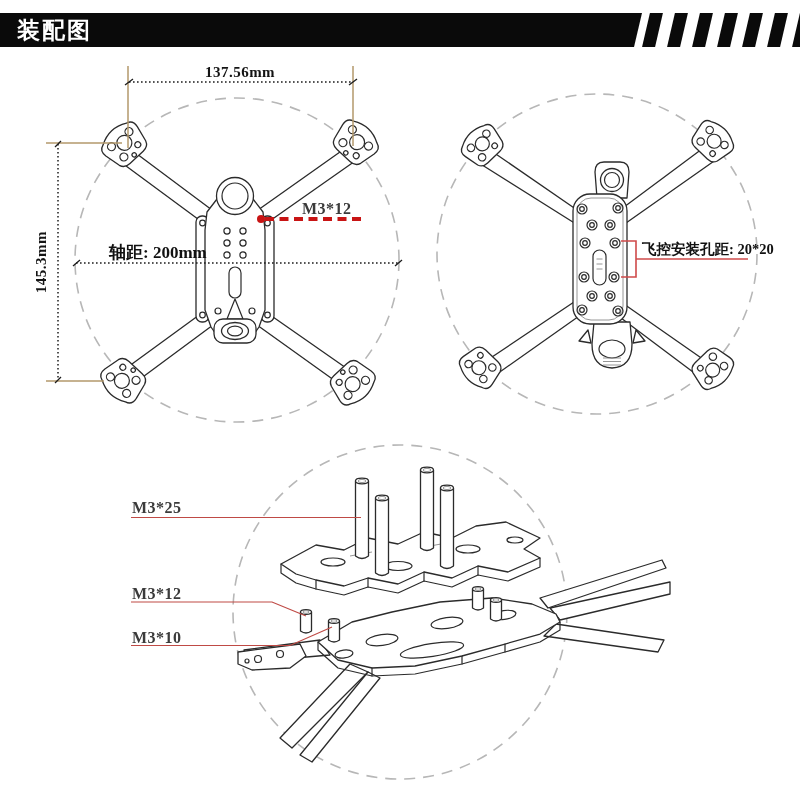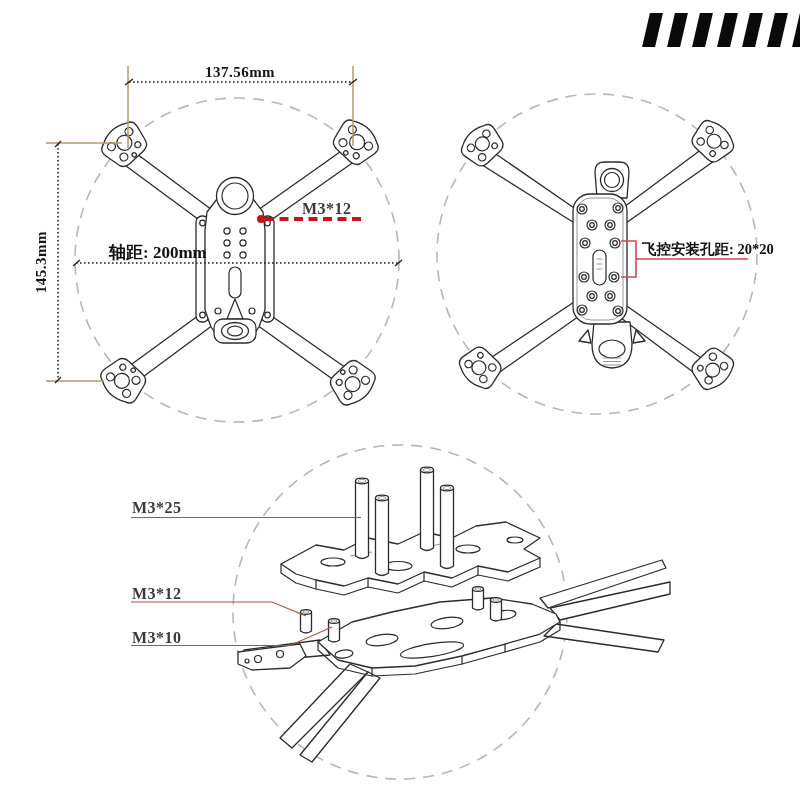--- a/index.html
+++ b/index.html
@@ -27,20 +27,23 @@
   .reddot{fill:#c81414;stroke:none;}
   .reddash{stroke:#c81414;stroke-width:4;stroke-dasharray:9 5.5;}
   .redln{stroke:#cf4a4a;stroke-width:1.6;fill:none;}
   .leader{stroke:#bf4a45;stroke-width:1.2;fill:none;}
 </style>
 </head>
 <body>
 
 <div id="page">
 
+  <div class="banner">
+    <div class="banner-title">装配图</div>
+  </div>
   <div class="stripe" style="left:646px"></div>
   <div class="stripe" style="left:671px"></div>
   <div class="stripe" style="left:696px"></div>
   <div class="stripe" style="left:721px"></div>
   <div class="stripe" style="left:746px"></div>
   <div class="stripe" style="left:771px"></div>
   <div class="stripe" style="left:796px"></div>
 
   <svg class="abs" style="left:0;top:55px" width="440" height="375" viewBox="0 55 440 375">
     <defs>

